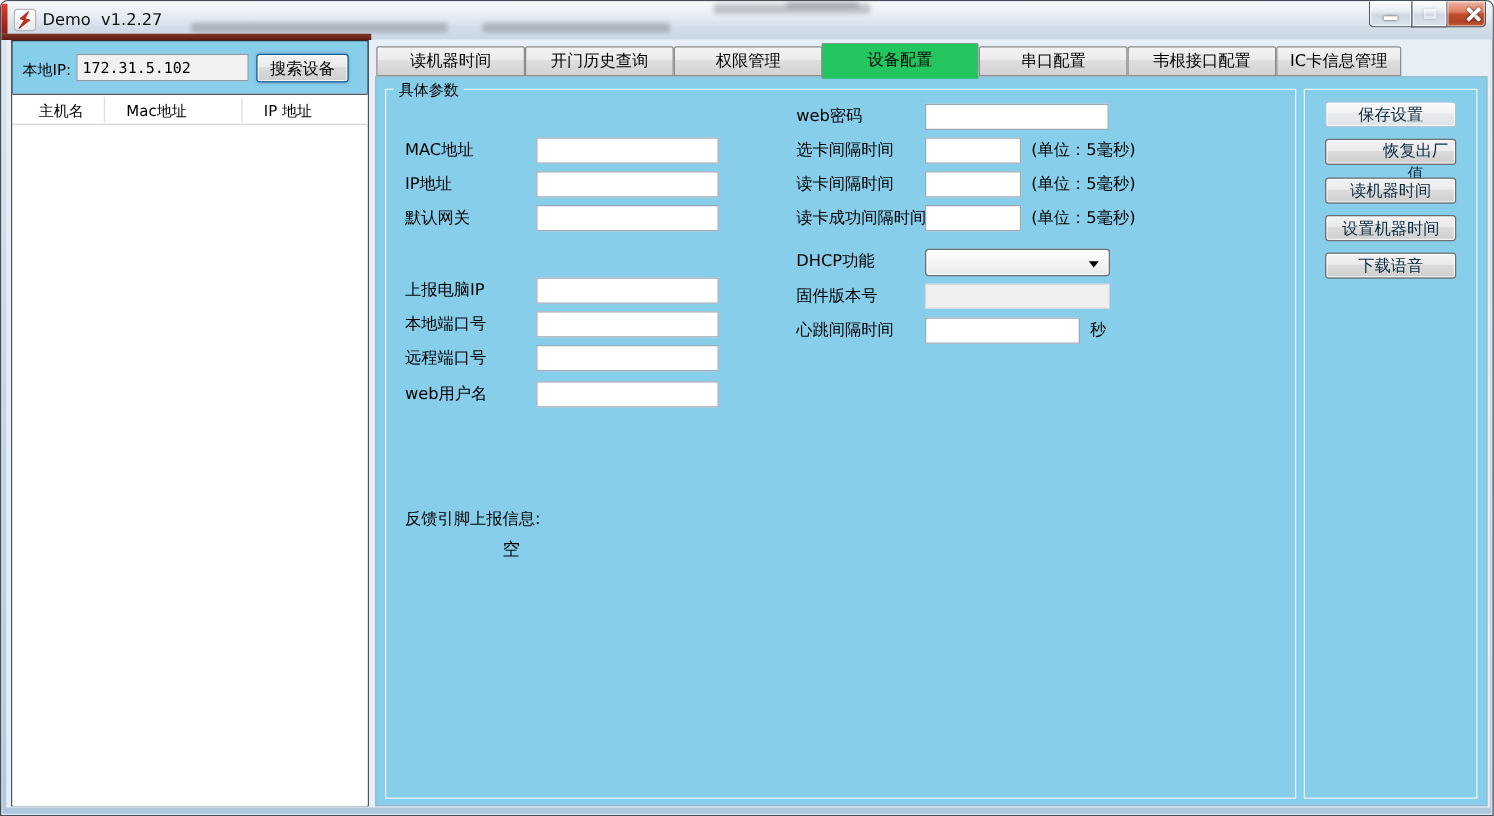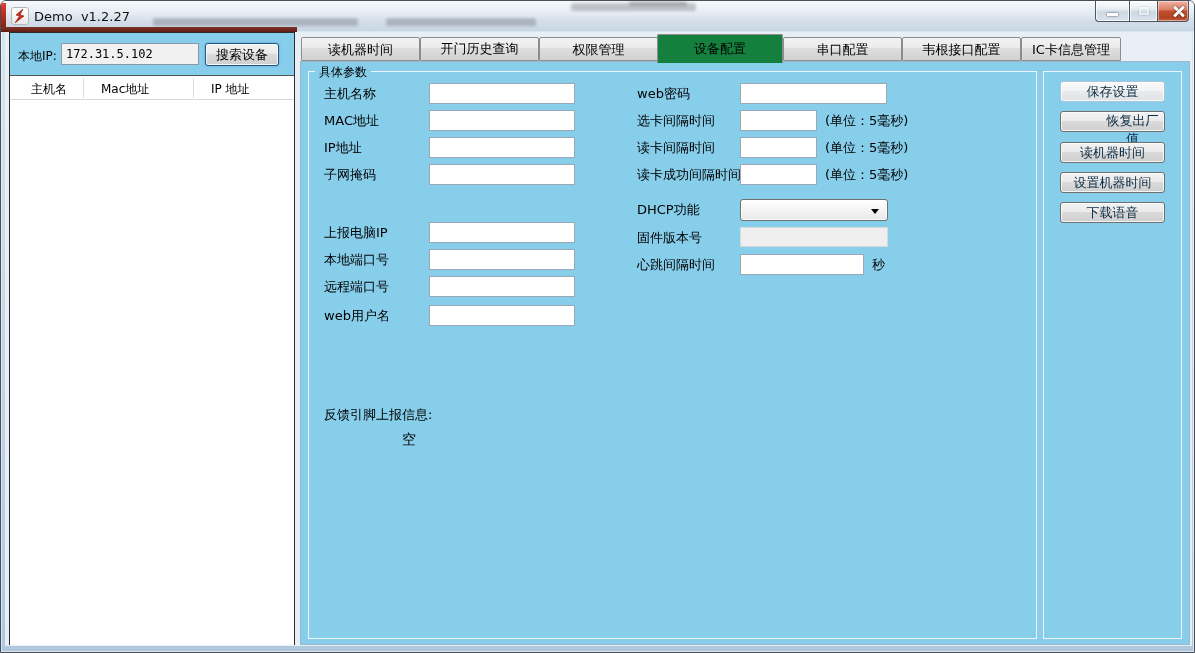--- a/index.html
+++ b/index.html
@@ -76,21 +76,21 @@
   .lp-body { position:absolute; left:0; top:25px; width:100%; height:544px; background:#FFF; }
 
   
   .tabctrl { position:absolute; left:295px; top:2px; width:890px; height:611px; }
   .tab { position:absolute; top:3px; height:24px; line-height:24px; text-align:center;
     font-size:13px; border:1px solid #8C8C8C; border-radius:2px 2px 0 0;
     background:linear-gradient(to bottom,#F3F3F3 0%,#EBEBEB 45%,#DFDFDF 46%,#D2D2D2 100%); z-index:1; }
   .t0{left:1px;width:119px;} .t1{left:120px;width:119px;font-family:Liberation Mono, monospace;} .t2{left:239px;width:119px;}
   .t4{left:483px;width:119px;} .t5{left:602px;width:119px;} .t6{left:721px;width:100px;}
   .tab.active { left:357px; width:126px; top:0px; height:29px; line-height:28px;
-    background:#15803d; border-bottom:none; z-index:3; }
+    background:#22c55e; border-bottom:none; z-index:3; }
   .pane { position:absolute; left:0; top:27px; width:890px; height:584px;
     background:#87CEEB; border:1px solid #9FB7CA; z-index:2; }
 
   
   .groupbox { position:absolute; left:7px; top:9px; width:729px; height:568px;
     border:1px solid #EDF5FA; }
   .group-title { position:absolute; left:6px; top:-8px; background:#87CEEB; padding:0 4px; font-size:12px; }
   .sidebox { position:absolute; left:742px; top:9px; width:139px; height:568px;
     border:1px solid #EDF5FA; }
 
@@ -180,34 +180,30 @@
       <div class="tab t5">韦根接口配置</div>
       <div class="tab t6">IC卡信息管理</div>
       <div class="tab active">设备配置</div>
 
       <div class="pane">
         <div class="groupbox">
           <span class="group-title">具体参数</span>
         </div>
         <div class="sidebox"></div>
 
-        <div class="row" style="top:21px">
-          <span class="lbl" style="left:23px">主机名称</span>
-          <input class="tin" style="left: 128px; width: 146px;" value="">
-        </div>
         <div class="row" style="top:48px">
           <span class="lbl" style="left:23px">MAC地址</span>
           <input class="tin" style="left: 128px; width: 146px;" value="">
         </div>
         <div class="row" style="top:75px">
           <span class="lbl" style="left:23px">IP地址</span>
           <input class="tin" style="left: 128px; width: 146px;" value="">
         </div>
         <div class="row" style="top:102px">
-          <span class="lbl" style="left:23px">子网掩码</span>
+          <span class="lbl" style="left:23px">默认网关</span>
           <input class="tin" style="left: 128px; width: 146px;" value="">
         </div>
         <div class="row" style="top:160px">
           <span class="lbl" style="left:23px">上报电脑IP</span>
           <input class="tin" style="left: 128px; width: 146px;" value="">
         </div>
         <div class="row" style="top:187px">
           <span class="lbl" style="left:23px">本地端口号</span>
           <input class="tin" style="left: 128px; width: 146px;" value="">
         </div>

